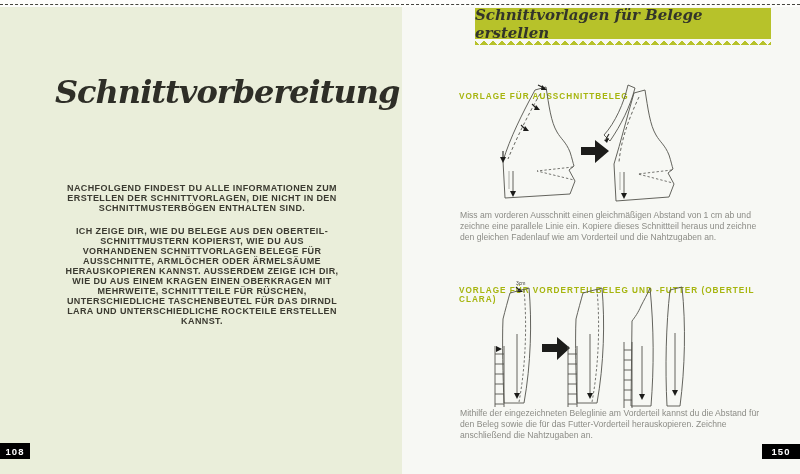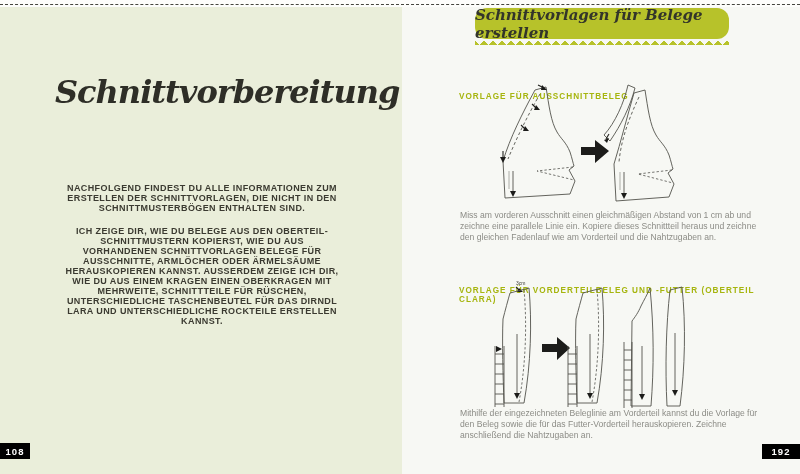--- a/index.html
+++ b/index.html
@@ -15,22 +15,22 @@
   .chapter-title{position:absolute;left:55px;top:66px;width:300px;text-align:center;font-size:32px;letter-spacing:-1px;}
   .intro{position:absolute;left:62px;top:176px;width:280px;text-align:center;color:#3b3a31;
          font-weight:bold;font-size:9px;line-height:10px;letter-spacing:0.4px;}
   .intro p{margin:0 0 13px 0;}
   .pagenum{position:absolute;background:#000000;color:#ffffff;font-weight:bold;font-size:9.5px;
            display:flex;align-items:center;justify-content:center;letter-spacing:1px;}
   .pagenum-left{left:0;top:436px;width:30px;height:16px;}
   .pagenum-right{left:360px;top:437px;width:38px;height:15px;}
 
   
-  .ribbon{position:absolute;left:73px;top:1px;width:254px;height:31px;background:#b7c22a;
-          display:flex;align-items:center;justify-content:flex-start;border-radius:12px;}
+  .ribbon{position:absolute;left:73px;top:1px;width:296px;height:31px;background:#b7c22a;
+          display:flex;align-items:center;justify-content:flex-start;}
   .ribbon::after{content:"";position:absolute;top:100%;left:0;width:100%;height:6px;
           background:conic-gradient(from -45deg at 50% 100%, rgba(0,0,0,0) 0 90deg, #b7c22a 90deg 360deg);
           background-size:9px 6px;background-repeat:repeat-x;}
   .ribbon-text{font-size:15px;color:#33352a;letter-spacing:0;}
   .sec-heading{position:absolute;left:57px;width:330px;color:#a6b50e;font-weight:bold;
                font-size:8.2px;letter-spacing:1px;margin-top:20px;}
   .heading-1{top:65px;}
   .heading-2{top:259px;}
   .caption{position:absolute;left:58px;width:302px;color:#8c8c86;font-size:8.6px;line-height:11px;}
   .caption-1{top:203px;}
@@ -149,17 +149,17 @@
       </g>
       <g>
         <path class="ln" d="M212,10 L224,7 C228,45 227,88 222,126 L209,126 C207,88 208,45 212,10 Z"></path>
         <g>
           <path class="ln" d="M217,53 L217,112"></path>
             <polygon class="dark" points="214,110 220,110 217,116"></polygon>
         </g>
       </g>
     </svg>
 
-    <div class="caption caption-2">Mithilfe der eingezeichneten Beleglinie am Vorderteil kannst du die Vorlage für den Beleg sowie die für das Futter-Vorderteil herauskopieren. Zeichne anschließend die Nahtzugaben an.</div>
+    <div class="caption caption-2">Mithilfe der eingezeichneten Beleglinie am Vorderteil kannst du die Abstand für den Beleg sowie die für das Futter-Vorderteil herauskopieren. Zeichne anschließend die Nahtzugaben an.</div>
 
-    <div class="pagenum pagenum-right">192</div>
+    <div class="pagenum pagenum-right">150</div>
   </div>
 </div>
 
 </body></html>

